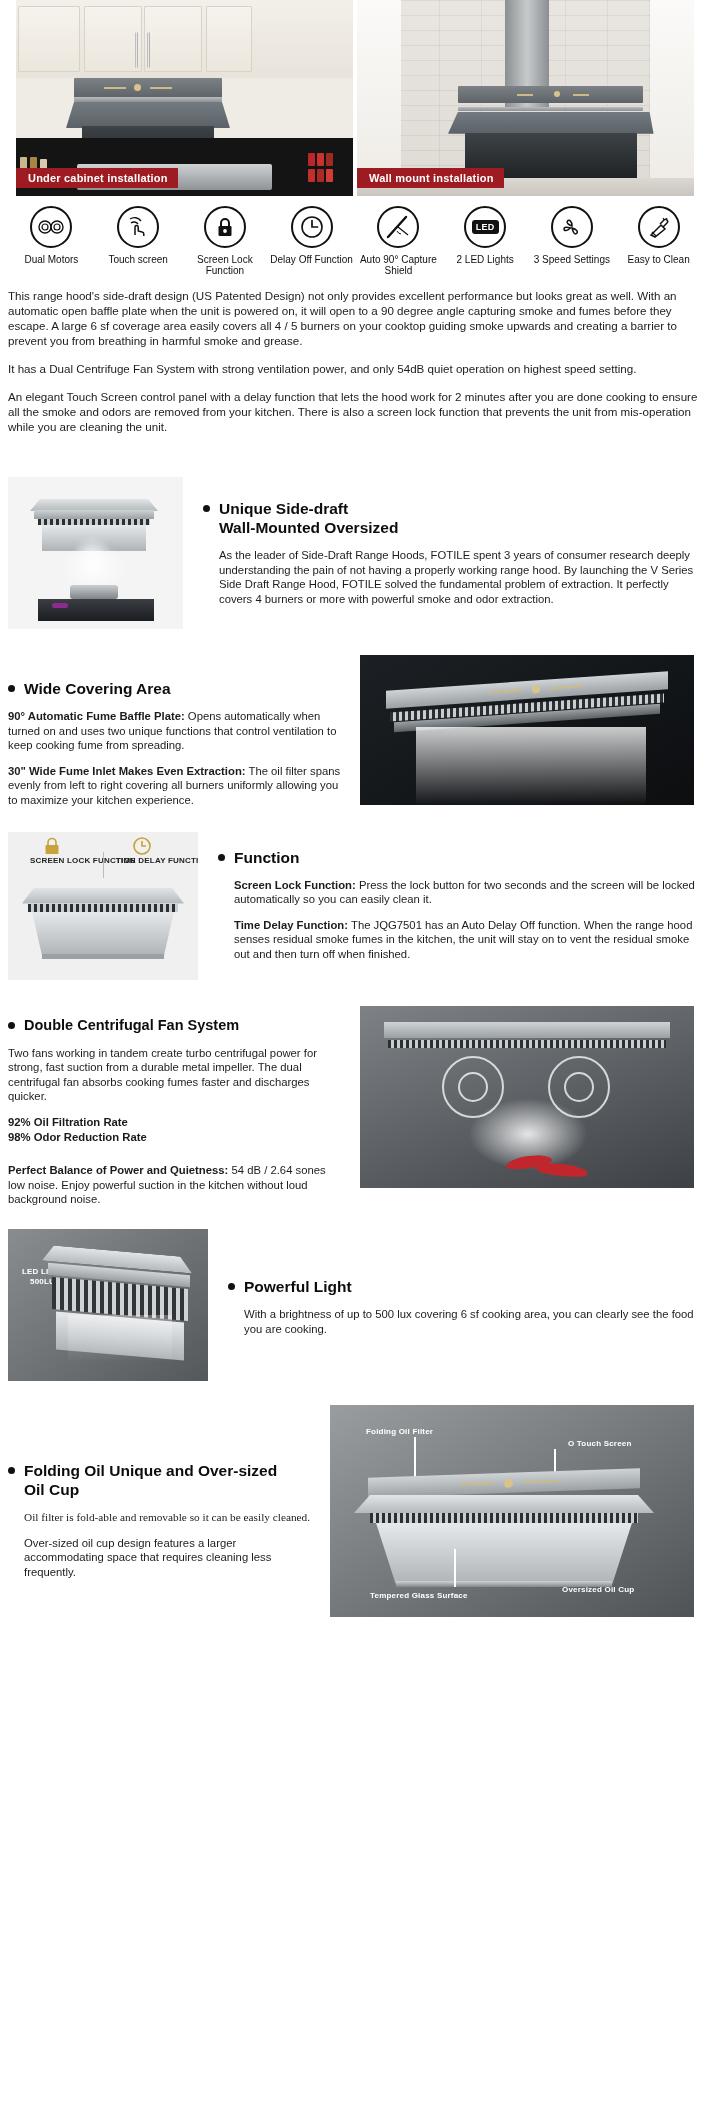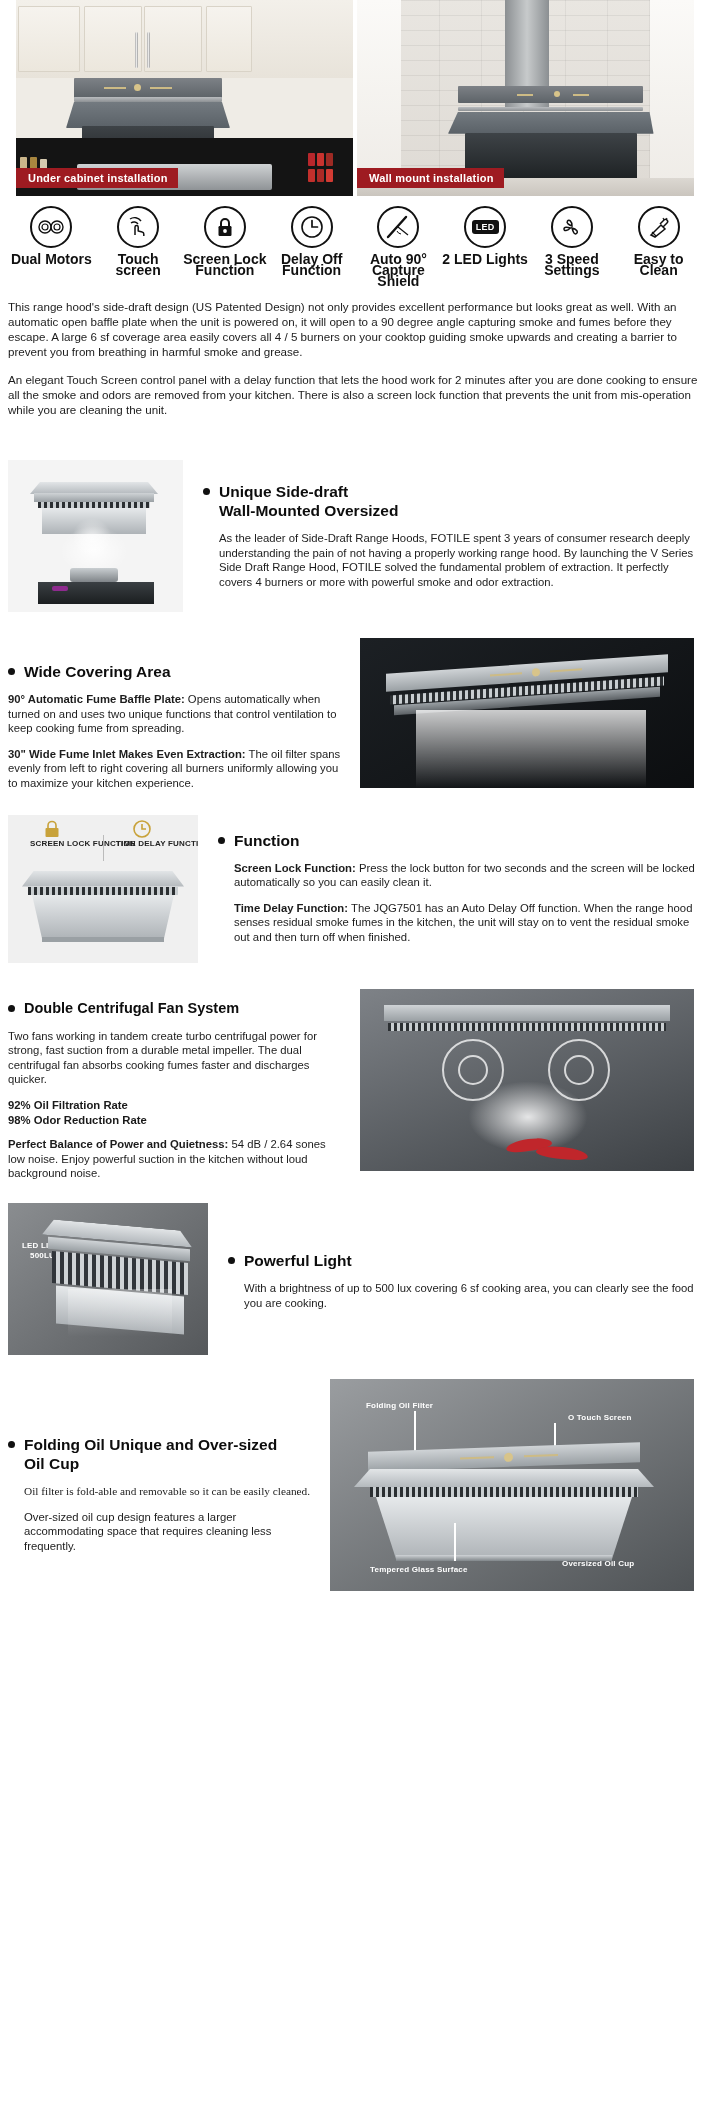--- a/index.html
+++ b/index.html
@@ -62,21 +62,21 @@
 
   
   .iconrow { display:flex; padding:10px 8px 6px; }
   .iconcell { flex:1 1 0; text-align:center; }
   .iconcircle {
     width:42px; height:42px; margin:0 auto 6px;
     border:2px solid #111; border-radius:50%;
     display:flex; align-items:center; justify-content:center;
   }
   .iconcell .lbl {
-    font-size:14px; font-weight:bold; line-height:11px; color:#101010;
+    font-size:10px; font-weight:normal; line-height:11px; color:#101010;
   }
   .led-badge {
     background:#111; color:#fff; font-size:9px; font-weight:bold;
     padding:2px 4px; border-radius:3px; letter-spacing:.3px;
   }
 
   
   .intro { padding:6px 8px 0; }
   .intro p {
     margin:0 0 13px; font-size:11.6px; line-height:15px; color:#1c1c1c;
@@ -285,20 +285,21 @@
           <path d="M5 17 L9 21" stroke="#111" stroke-width="1.1"></path>
           <path d="M16 3 l1 2 M20 3 l-1 2" stroke="#111" stroke-width="1.1"></path>
         </svg>
       </div>
       <div class="lbl">Easy to Clean</div>
     </div>
   </div>
 
   <div class="intro">
     <p>This range hood's side-draft design (US Patented Design) not only provides excellent performance but looks great as well. With an automatic open baffle plate when the unit is powered on, it will open to a 90 degree angle capturing smoke and fumes before they escape. A large 6 sf coverage area easily covers all 4 / 5 burners on your cooktop guiding smoke upwards and creating a barrier to prevent you from breathing in harmful smoke and grease.</p>
+    <p>It has a Dual Centrifuge Fan System with strong ventilation power, and only 54dB quiet operation on highest speed setting.</p>
     <p>An elegant Touch Screen control panel with a delay function that lets the hood work for 2 minutes after you are done cooking to ensure all the smoke and odors are removed from your kitchen. There is also a screen lock function that prevents the unit from mis-operation while you are cleaning the unit.</p>
   </div>
 
   <div class="spacer" style="height:30px;"></div>
 
   <div class="section">
     <div class="sec-media" style="width:185px;">
       <div class="ill light" style="width:175px;height:152px;">
         <div class="hoodpic hp-top" style="left:22px;top:22px;width:128px;height:12px;clip-path:polygon(10px 0,118px 0,128px 12px,0 12px);"></div>
         <div class="hoodpic hp-panel" style="left:26px;top:33px;width:120px;height:9px;"></div>
@@ -408,21 +409,21 @@
         <div class="chili" style="left:176px;top:158px;width:52px;height:12px;transform:rotate(6deg);"></div>
       </div>
     </div>
     <div class="sec-body" style="padding-right:15px;padding-top:10px;">
       <div class="heading" style="font-size:14.5px;">
         <span class="bullet"></span>
         <span>Double Centrifugal Fan System</span>
       </div>
       <p class="body-txt">Two fans working in tandem create turbo centrifugal power for strong, fast suction from a durable metal impeller. The dual centrifugal fan absorbs cooking fumes faster and discharges quicker.</p>
       <p class="stat">92% Oil Filtration Rate</p>
-      <p class="stat" style="margin-bottom:10px;">98% Odor Reduction Rate</p>
+      <p class="stat" style="margin-bottom:19px;">98% Odor Reduction Rate</p>
       <p class="body-txt">
         <b>Perfect Balance of Power and Quietness:</b><span> 54 dB / 2.64 sones low noise. Enjoy powerful suction in the kitchen without loud background noise.</span>
       </p>
     </div>
   </div>
 
   <div class="spacer" style="height:22px;"></div>
 
   <div class="section">
     <div class="sec-media" style="width:210px;">

